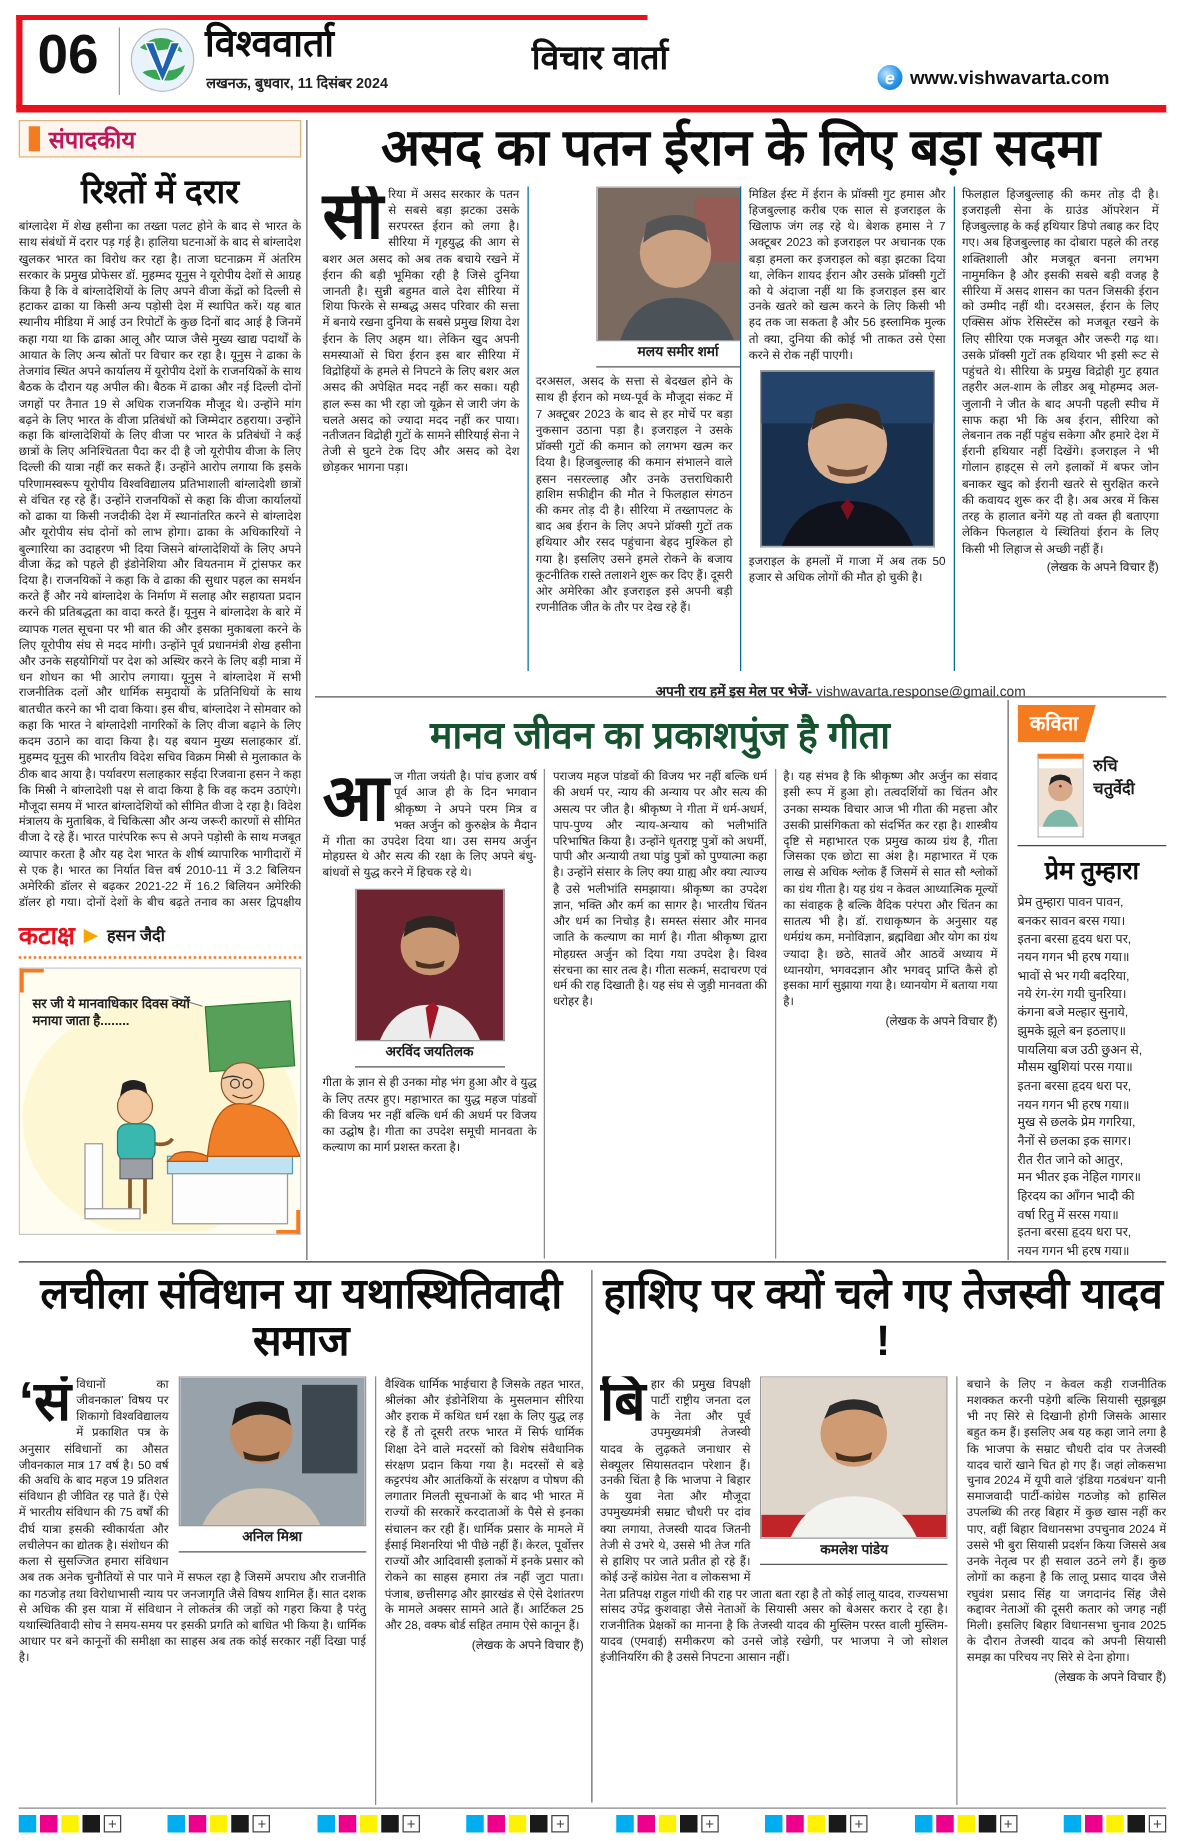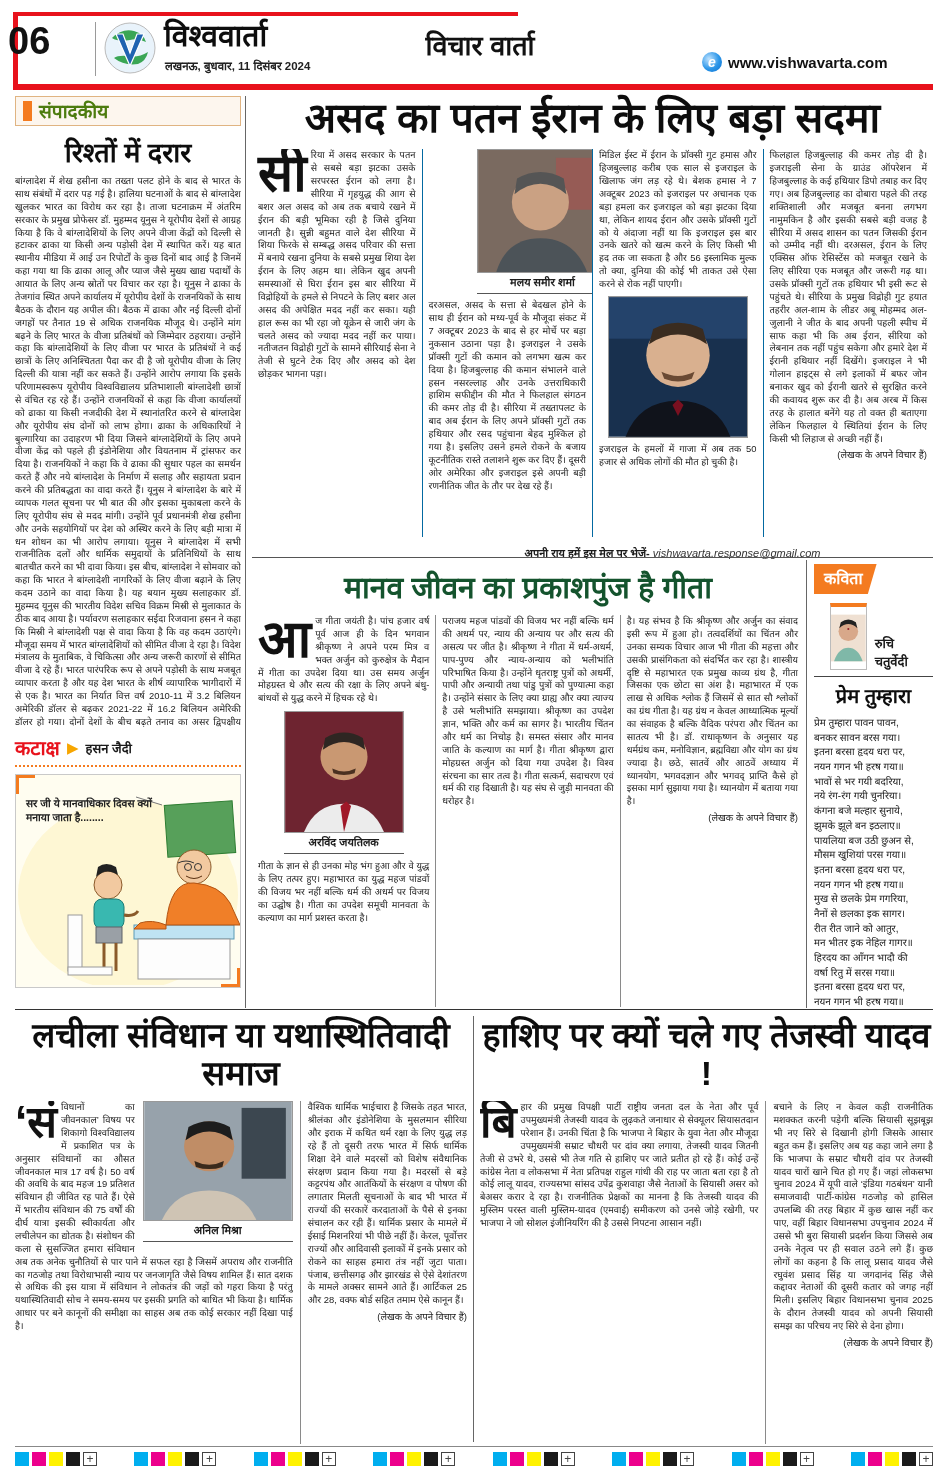--- a/index.html
+++ b/index.html
@@ -3,21 +3,21 @@
 <meta charset="utf-8">
 <style>
   html,body{margin:0;padding:0;}
   body{width:945px;height:1473px;background:#ffffff;font-family:"Liberation Sans","DejaVu Sans",sans-serif;color:#1b1b1b;position:relative;overflow:hidden;}
   .abs{position:absolute;}
   .red{background:#e8121c;}
   
   #hdr-top-line{left:13px;top:12px;width:505px;height:4px;}
   #hdr-left-bar{left:13px;top:12px;width:5px;height:74px;}
   #red-bar{left:13px;top:84px;width:920px;height:6px;}
-  #page-num{left:8px;top:22px;font-size:38px;font-weight:bold;color:#111;line-height:1;}
+  #page-num{left:30px;top:22px;font-size:44px;font-weight:bold;color:#111;line-height:1;}
   #hdr-vsep{left:95px;top:22px;width:1px;height:54px;background:#9a9a9a;}
   #globe{left:104px;top:22px;width:52px;height:52px;}
   #masthead{left:164px;top:20px;font-size:30px;font-weight:bold;color:#0d0d0d;line-height:1.05;}
   #dateline{left:165px;top:58px;font-size:11.5px;font-weight:bold;color:#222;}
   #hdr-center{left:340px;top:26px;width:280px;text-align:center;font-size:27px;font-weight:bold;color:#111;}
   #hdr-right{left:702px;top:52px;width:231px;font-size:15px;font-weight:bold;color:#111;display:flex;align-items:center;gap:6px;}
   .e-icon{display:inline-flex;width:20px;height:20px;border-radius:50%;background:radial-gradient(circle at 35% 35%,#bfe3ff,#2a95e8 55%,#0b6fd0);color:#fff;font-weight:bold;font-size:14px;font-style:italic;align-items:center;justify-content:center;}
   
   .vline{position:absolute;width:1px;background:#666;}
   .hline{position:absolute;height:1px;background:#555;}
@@ -25,51 +25,51 @@
   .dropcap{float:left;font-size:52px;line-height:.82;font-weight:bold;padding:3px 4px 0 0;color:#111;}
   .dropcap.sm{font-size:44px;}
   figure{margin:4px auto;}
   figcaption{font-size:11px;font-weight:bold;text-align:center;border-bottom:1px solid #555;padding:2px 0 3px;}
   .closing{font-weight:normal;text-align:right;font-size:9.6px;margin-top:3px;}
   .ph{display:block;border:1px solid #999;}
   
   #edit-col{left:15px;top:96px;width:226px;height:912px;}
   .label-box{border:1px solid #e0b482;background:#fdf6ee;display:flex;align-items:center;gap:7px;height:30px;padding:0 7px;box-sizing:border-box;}
   .orange-sq{width:9px;height:20px;background:#f47b20;}
-  .label-text{font-size:19px;font-weight:bold;color:#4d7c0f;}
+  .label-text{font-size:19px;font-weight:bold;color:#be185d;}
   .edit-head{font-size:27px;text-align:center;margin:7px 0 5px;font-weight:bold;color:#0d0d0d;}
   #edit-body{height:552px;overflow:hidden;}
   .kataksh-row{margin-top:7px;display:flex;align-items:center;gap:7px;}
   .kataksh-label{color:#e8121c;font-size:20px;font-weight:bold;}
   .arrow{color:#f7a600;font-size:15px;}
   .cartoonist{font-size:13px;font-weight:bold;}
   .dotline{border-top:2px dotted #f47b20;margin:4px 0 7px;}
   #cartoon-box{position:relative;height:212px;border:1px solid #c9c9c9;background:#fffdf2;overflow:hidden;}
   .c-tl{position:absolute;left:-1px;top:-1px;width:16px;height:16px;border-left:4px solid #f47b20;border-top:4px solid #f47b20;}
   .c-br{position:absolute;right:-1px;bottom:-1px;width:16px;height:16px;border-right:4px solid #f47b20;border-bottom:4px solid #f47b20;}
   #cartoon-caption{position:absolute;left:10px;top:22px;width:150px;font-size:10.5px;font-weight:bold;line-height:1.3;color:#222;}
   
   #lead{left:252px;top:96px;width:681px;}
   #lead h1{font-size:41px;font-weight:bold;text-align:center;margin:0;line-height:1.08;color:#0d0d0d;}
   #lead-cols{display:flex;margin-top:9px;height:388px;overflow:hidden;}
   .lcol{flex:1;padding:0 6px;overflow:hidden;}
   .lcol + .lcol{border-left:1px solid #0369a1;}
   #feedback{margin-top:8px;text-align:center;font-size:11px;padding-left:160px;}
   #feedback .lbl{font-weight:bold;}
-  #feedback .eml{color:#333;font-style:italic;}
+  #feedback .eml{color:#333;}
   
   #gita{left:252px;top:564px;width:552px;}
   #gita h1{font-size:30px;font-weight:bold;text-align:center;margin:2px 0 8px;color:#14532d;}
   #gita-cols{display:flex;height:392px;overflow:hidden;}
   .gcol{flex:1;padding:0 6px;overflow:hidden;}
   .gcol + .gcol{border-left:1px solid #8a8a8a;}
   
   #poem-col{left:814px;top:564px;width:119px;}
   #poem-banner{background:#f47b20;color:#fff;font-size:16px;font-weight:bold;padding:3px 14px 5px 10px;display:inline-block;clip-path:polygon(0 0,100% 0,86% 100%,0 100%);}
-  .poet-row{display:flex;align-items:flex-end;gap:8px;margin:9px 16px 6px;}
+  .poet-row{display:flex;align-items:flex-start;gap:8px;margin:9px 16px 6px;}
   .poet-name{font-size:13px;font-weight:bold;}
   #poem-col hr{border:none;border-top:1px solid #444;margin:2px 0 5px;}
   .poem-title{font-size:20px;font-weight:bold;text-align:center;margin:2px 0 7px;color:#0d0d0d;}
   #poem-lines{font-size:10px;line-height:1.47;color:#222;}
   .poem-line{display:block;}
   
   .bottom-art{position:absolute;top:1014px;height:430px;overflow:hidden;}
   #ba-left{left:15px;width:452px;}
   #ba-right{left:480px;width:453px;}
   .bottom-art h1{font-size:34px;font-weight:bold;text-align:center;margin:2px 0 9px;line-height:1.12;color:#0d0d0d;}
@@ -289,20 +289,31 @@
       <span>वैश्विक धार्मिक भाईचारा है जिसके तहत भारत, श्रीलंका और इंडोनेशिया के मुसलमान सीरिया और इराक में कथित धर्म रक्षा के लिए युद्ध लड़ रहे हैं तो दूसरी तरफ भारत में सिर्फ धार्मिक शिक्षा देने वाले मदरसों को विशेष संवैधानिक संरक्षण प्रदान किया गया है। मदरसों से बड़े कट्टरपंथ और आतंकियों के संरक्षण व पोषण की लगातार मिलती सूचनाओं के बाद भी भारत में राज्यों की सरकारें करदाताओं के पैसे से इनका संचालन कर रही हैं। धार्मिक प्रसार के मामले में ईसाई मिशनरियां भी पीछे नहीं हैं। केरल, पूर्वोत्तर राज्यों और आदिवासी इलाकों में इनके प्रसार को रोकने का साहस हमारा तंत्र नहीं जुटा पाता। पंजाब, छत्तीसगढ़ और झारखंड से ऐसे देशांतरण के मामले अक्सर सामने आते हैं। आर्टिकल 25 और 28, वक्फ बोर्ड सहित तमाम ऐसे कानून हैं।</span>
       <div class="closing">(लेखक के अपने विचार हैं)</div>
     </div>
   </div>
 </div>
 
 <div class="bottom-art" id="ba-right">
   <h1>हाशिए पर क्यों चले गए तेजस्वी यादव !</h1>
   <div class="ba-cols">
     <div class="ba-c1 bodytxt">
+      <figure class="float-photo">
+        <svg class="ph" width="148" height="128" viewBox="0 0 100 86">
+          <rect width="100" height="86" fill="#ded6cb"></rect>
+          <rect x="0" y="74" width="100" height="12" fill="#c02428"></rect>
+          <circle cx="50" cy="30" r="18" fill="#cf9b72"></circle>
+          <path d="M34 22 q16 -10 32 0 l-3 -7 q-13 -7 -26 0 Z" fill="#2b2b2b"></path>
+          <path d="M40 40 q10 5 20 0 l-1 4 q-9 3 -18 0 Z" fill="#45301e"></path>
+          <path d="M16 86 q10 -22 34 -22 q24 0 34 22 Z" fill="#f2f2ee"></path>
+        </svg>
+        <figcaption>कमलेश पांडेय</figcaption>
+      </figure>
       <span class="dropcap sm">बि</span><span>हार की प्रमुख विपक्षी पार्टी राष्ट्रीय जनता दल के नेता और पूर्व उपमुख्यमंत्री तेजस्वी यादव के लुढ़कते जनाधार से सेक्यूलर सियासतदान परेशान हैं। उनकी चिंता है कि भाजपा ने बिहार के युवा नेता और मौजूदा उपमुख्यमंत्री सम्राट चौधरी पर दांव क्या लगाया, तेजस्वी यादव जितनी तेजी से उभरे थे, उससे भी तेज गति से हाशिए पर जाते प्रतीत हो रहे हैं। कोई उन्हें कांग्रेस नेता व लोकसभा में नेता प्रतिपक्ष राहुल गांधी की राह पर जाता बता रहा है तो कोई लालू यादव, राज्यसभा सांसद उपेंद्र कुशवाहा जैसे नेताओं के सियासी असर को बेअसर करार दे रहा है। राजनीतिक प्रेक्षकों का मानना है कि तेजस्वी यादव की मुस्लिम परस्त वाली मुस्लिम-यादव (एमवाई) समीकरण को उनसे जोड़े रखेगी, पर भाजपा ने जो सोशल इंजीनियरिंग की है उससे निपटना आसान नहीं।</span>
     </div>
     <div class="ba-c2 bodytxt">
       <span>बचाने के लिए न केवल कड़ी राजनीतिक मशक्कत करनी पड़ेगी बल्कि सियासी सूझबूझ भी नए सिरे से दिखानी होगी जिसके आसार बहुत कम हैं। इसलिए अब यह कहा जाने लगा है कि भाजपा के सम्राट चौधरी दांव पर तेजस्वी यादव चारों खाने चित हो गए हैं। जहां लोकसभा चुनाव 2024 में यूपी वाले ‘इंडिया गठबंधन’ यानी समाजवादी पार्टी-कांग्रेस गठजोड़ को हासिल उपलब्धि की तरह बिहार में कुछ खास नहीं कर पाए, वहीं बिहार विधानसभा उपचुनाव 2024 में उससे भी बुरा सियासी प्रदर्शन किया जिससे अब उनके नेतृत्व पर ही सवाल उठने लगे हैं। कुछ लोगों का कहना है कि लालू प्रसाद यादव जैसे रघुवंश प्रसाद सिंह या जगदानंद सिंह जैसे कद्दावर नेताओं की दूसरी कतार को जगह नहीं मिली। इसलिए बिहार विधानसभा चुनाव 2025 के दौरान तेजस्वी यादव को अपनी सियासी समझ का परिचय नए सिरे से देना होगा।</span>
       <div class="closing">(लेखक के अपने विचार हैं)</div>
     </div>
   </div>
 </div>
 
 <div class="abs" id="print-marks">

